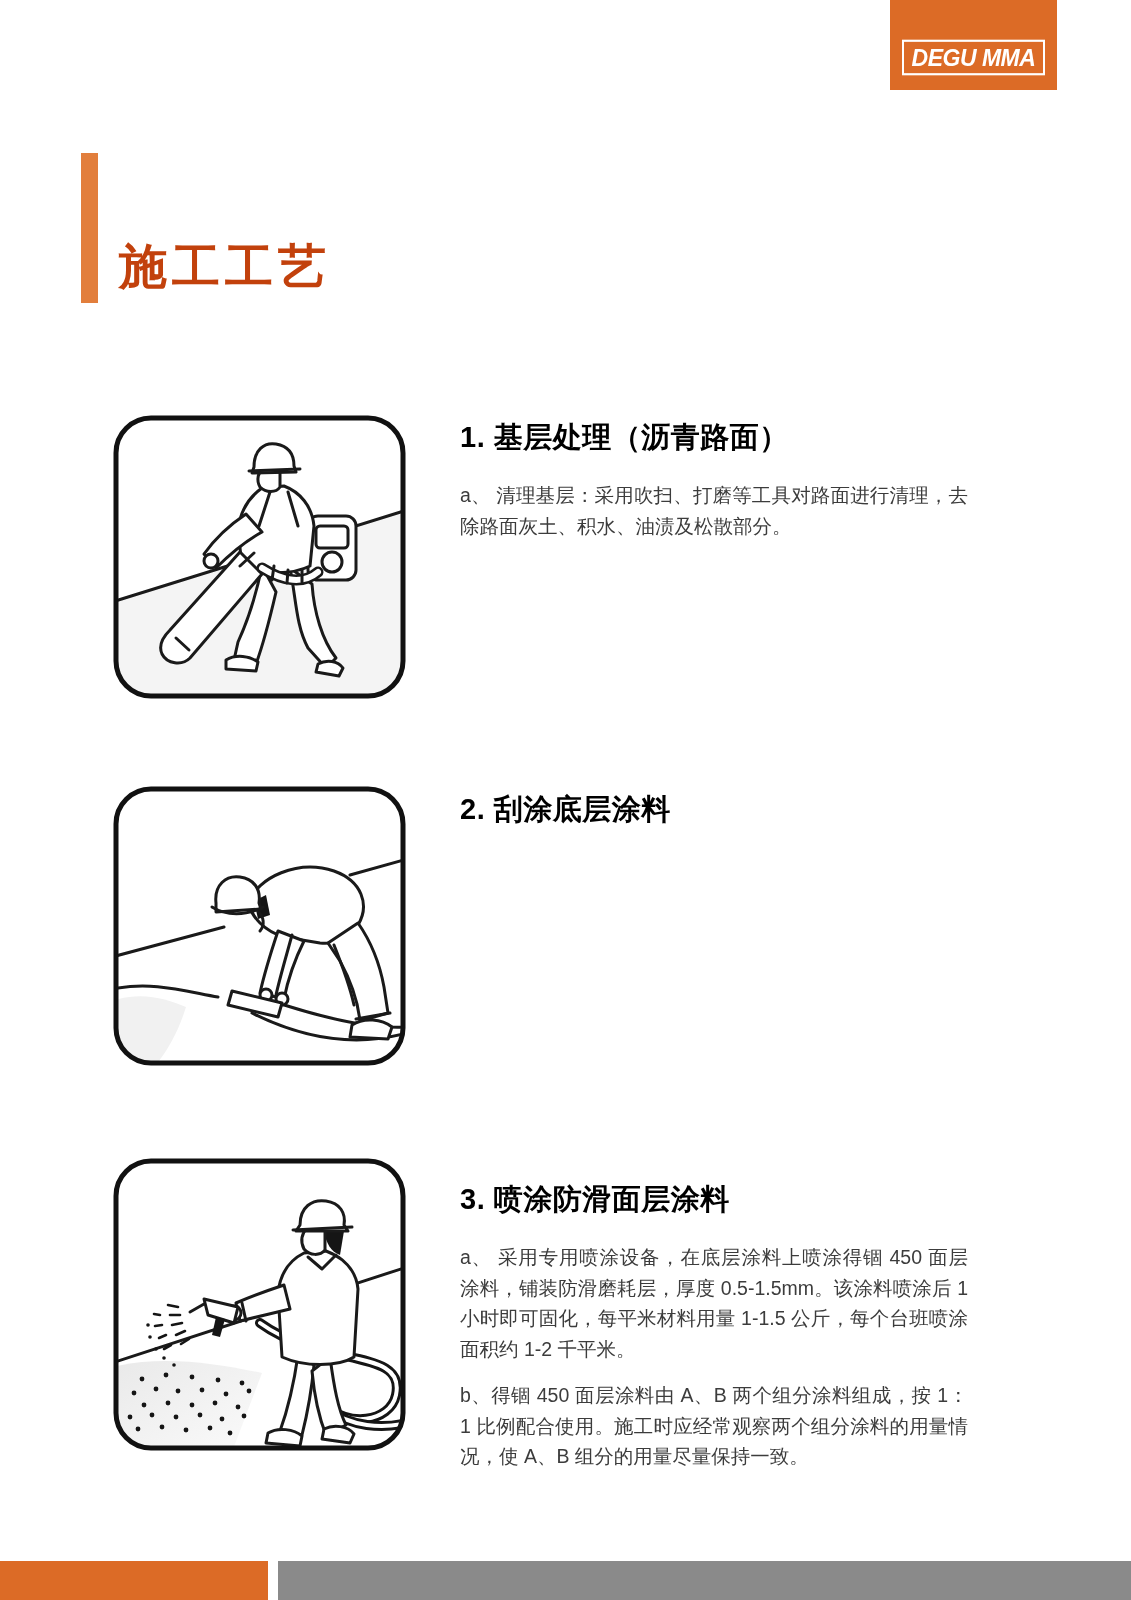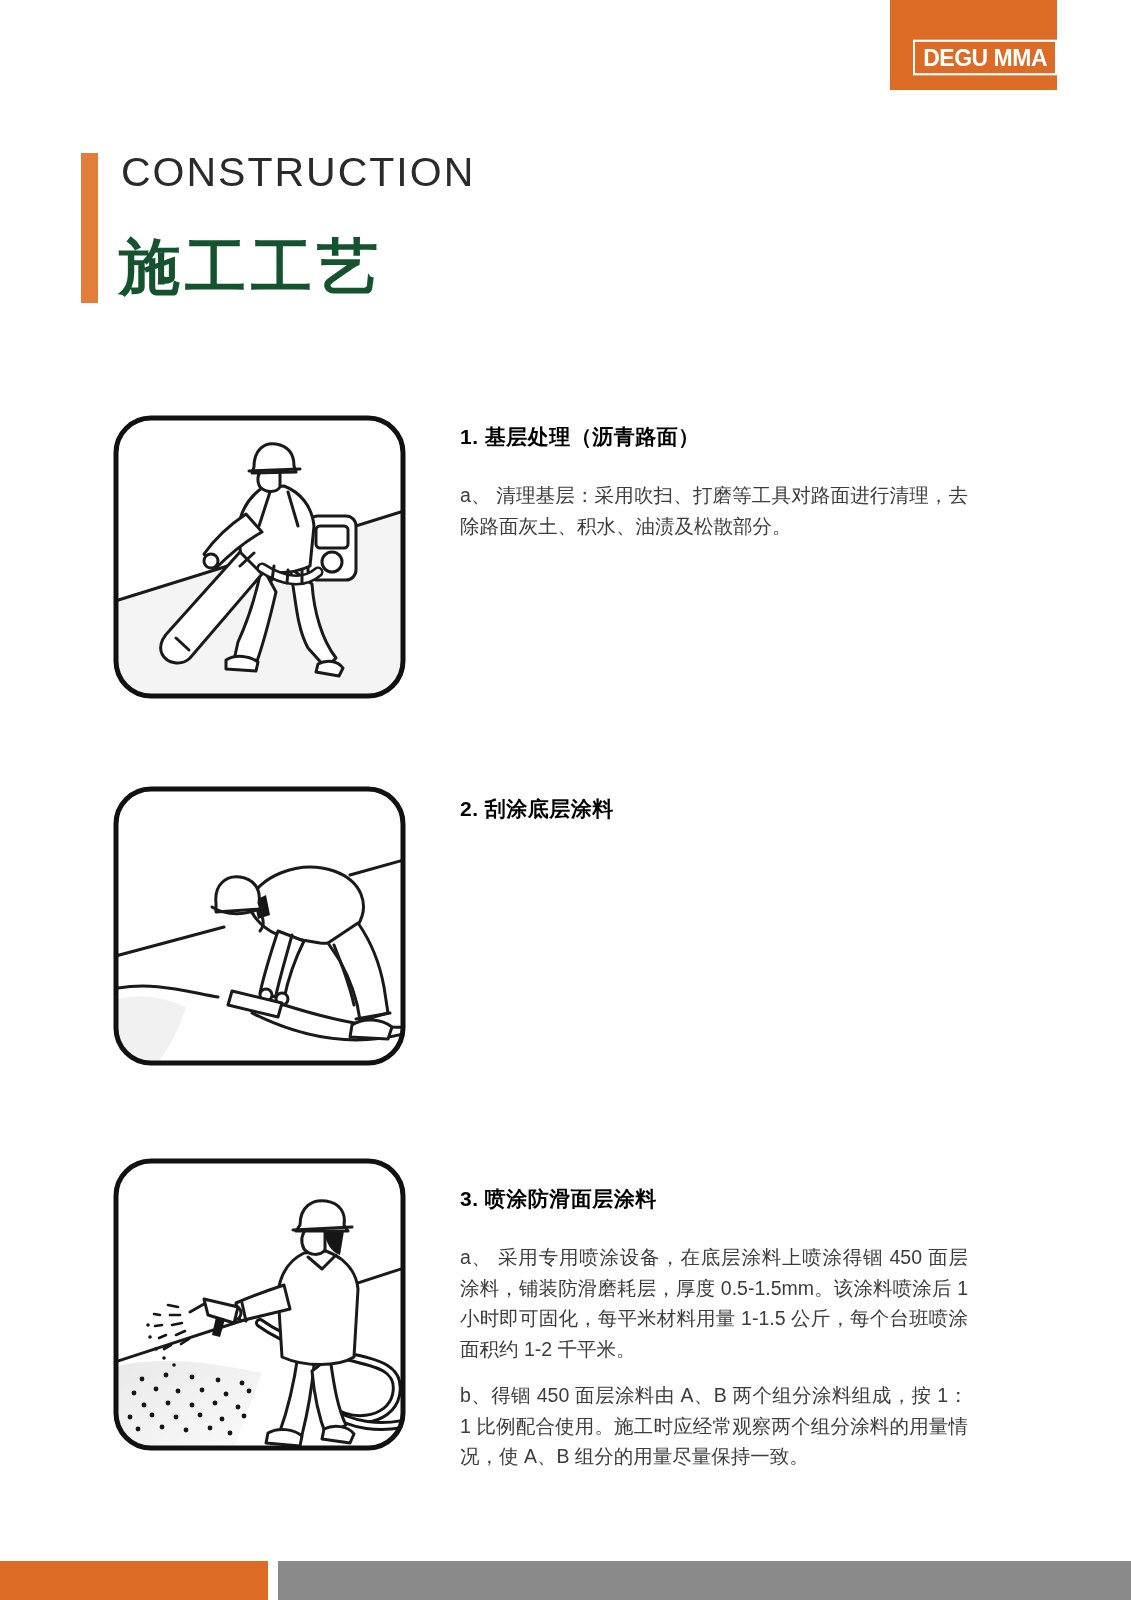--- a/index.html
+++ b/index.html
@@ -11,56 +11,57 @@
   *{box-sizing:border-box;}
   html,body{margin:0;padding:0;background:#ffffff;}
   .page{
     position:relative;width:1131px;height:1600px;background:#ffffff;overflow:hidden;
     font-family:"Liberation Sans",sans-serif;
   }
   
   .logo-block{
     position:absolute;left:890px;top:0;width:167px;height:90px;
     background:var(--accent);
-    display:flex;align-items:flex-end;justify-content:flex-end;
+    display:flex;align-items:flex-end;justify-content:center;
     padding-bottom:16px;
+    font-style:italic;
   }
   .logo-text{
     border:2px solid #ffffff;color:#ffffff;
     font-weight:bold;font-size:23px;line-height:27px;
     letter-spacing:-0.5px;padding:1px 8px;white-space:nowrap;
     transform:scaleY(1.08);
   }
   
   .title-accent-bar{
     position:absolute;left:81px;top:153px;width:17px;height:150px;
     background:var(--accent-bar);
   }
   .title-en{
     position:absolute;left:121px;top:148px;
     font-size:41px;line-height:49px;color:#2a2a2a;
     letter-spacing:2px;font-weight:400;
   }
   .title-zh{
     position:absolute;left:119px;top:239px;
-    font-size:61px;line-height:56px;color:#14532d;
+    font-size:48px;line-height:56px;color:#c2410c;
     font-weight:bold;letter-spacing:5px;text-align:right;
   }
   
   .illus{position:absolute;left:112px;width:295px;}
   .illus svg{display:block;width:100%;height:auto;}
   .illus-1{top:414px;}
   .illus-2{top:785px;}
   .illus-3{top:1157px;}
   .sec-text{position:absolute;left:460px;width:508px;}
   .sec-text-1{top:418px;}
   .sec-text-2{top:790px;}
   .sec-text-3{top:1180px;}
   .sec-heading{
-    margin:0 0 24px 0;font-size:21px;line-height:38px;
+    margin:0 0 24px 0;font-size:29px;line-height:38px;
     font-weight:bold;color:#000000;letter-spacing:0.5px;
   }
   .sec-text-2 .sec-heading{}
   .para{
     margin:0 0 16px 0;font-size:19.5px;line-height:30.5px;
     color:var(--body-text);text-align:justify;
   }
   .para:last-child{margin-bottom:0;}
   .sec-text-2 .para{text-indent:2em;}
   
@@ -75,21 +76,20 @@
 <body>
 
 <div class="page">
 
   <div class="logo-block">
     <span class="logo-text">DEGU MMA</span>
   </div>
 
   <div class="title-accent-bar"></div>
   <div class="title-en">
-    <div>CONSTRUCTION</div>
   </div>
   <div class="title-zh">施工工艺</div>
 
   <div class="illus illus-1">
     <svg viewBox="0 0 295 286" role="img">
       <defs>
           <clipPath id="c1">
             <rect x="6" y="6" width="283" height="274" rx="33"></rect>
           </clipPath>
         </defs>

